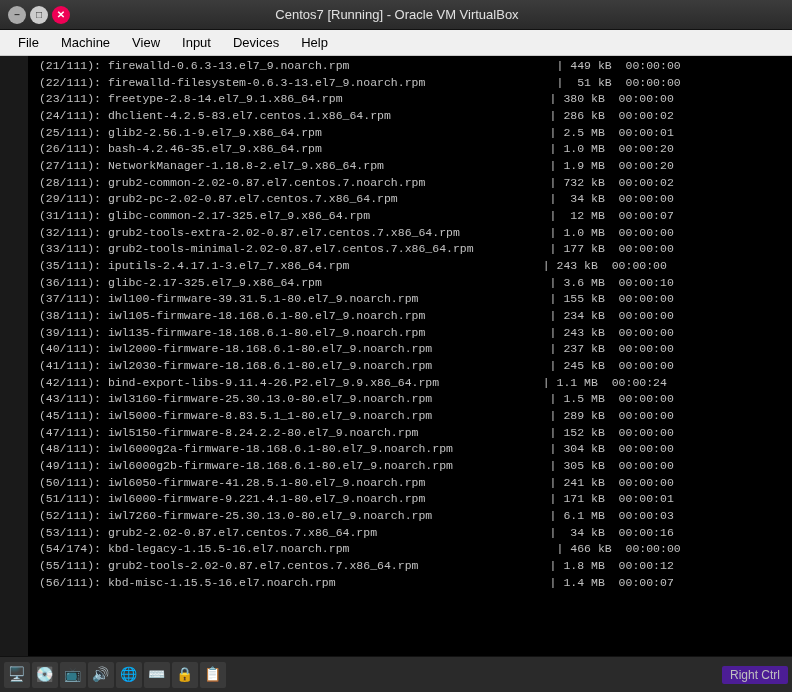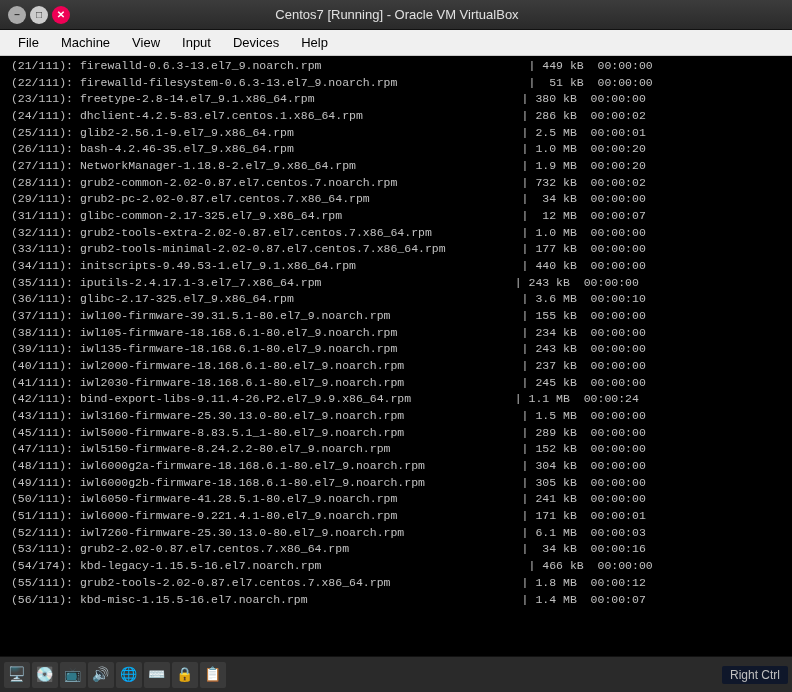--- a/index.html
+++ b/index.html
@@ -73,20 +73,21 @@
     
     #terminal {
       flex: 1;
       background: #000;
       color: #bbb;
       font-family: 'Courier New', Courier, monospace;
       font-size: 11.5px;
       padding: 2px 4px;
       overflow: hidden;
       line-height: 1.45;
+      margin-left: 28px;
     }
     .term-line {
       white-space: pre;
       color: #c0c0c0;
     }
 
     
     #status-bar {
       background: #2a2a2a;
       height: 36px;
@@ -105,21 +106,21 @@
       align-items: center;
       justify-content: center;
       font-size: 14px;
       cursor: pointer;
     }
     .status-right {
       margin-left: auto;
       color: #c0c0c0;
       font-family: Arial, sans-serif;
       font-size: 12px;
-      background: #0f172a;
+      background: #4c1d95;
       padding: 2px 8px;
       border-radius: 2px;
     }
   </style>
 </head>
 <body>
 
 <div id="title-bar">
   <div class="win-btn-group">
     <button class="win-btn win-btn-min">–</button>
@@ -145,21 +146,20 @@
     <div class="term-line"> (23/111): freetype-2.8-14.el7_9.1.x86_64.rpm                              | 380 kB  00:00:00</div>
     <div class="term-line"> (24/111): dhclient-4.2.5-83.el7.centos.1.x86_64.rpm                       | 286 kB  00:00:02</div>
     <div class="term-line"> (25/111): glib2-2.56.1-9.el7_9.x86_64.rpm                                 | 2.5 MB  00:00:01</div>
     <div class="term-line"> (26/111): bash-4.2.46-35.el7_9.x86_64.rpm                                 | 1.0 MB  00:00:20</div>
     <div class="term-line"> (27/111): NetworkManager-1.18.8-2.el7_9.x86_64.rpm                        | 1.9 MB  00:00:20</div>
     <div class="term-line"> (28/111): grub2-common-2.02-0.87.el7.centos.7.noarch.rpm                  | 732 kB  00:00:02</div>
     <div class="term-line"> (29/111): grub2-pc-2.02-0.87.el7.centos.7.x86_64.rpm                      |  34 kB  00:00:00</div>
     <div class="term-line"> (31/111): glibc-common-2.17-325.el7_9.x86_64.rpm                          |  12 MB  00:00:07</div>
     <div class="term-line"> (32/111): grub2-tools-extra-2.02-0.87.el7.centos.7.x86_64.rpm             | 1.0 MB  00:00:00</div>
     <div class="term-line"> (33/111): grub2-tools-minimal-2.02-0.87.el7.centos.7.x86_64.rpm           | 177 kB  00:00:00</div>
-    <div class="term-line"> (34/111): initscripts-9.49.53-1.el7_9.1.x86_64.rpm                        | 440 kB  00:00:00</div>
     <div class="term-line"> (35/111): iputils-2.4.17.1-3.el7_7.x86_64.rpm                            | 243 kB  00:00:00</div>
     <div class="term-line"> (36/111): glibc-2.17-325.el7_9.x86_64.rpm                                 | 3.6 MB  00:00:10</div>
     <div class="term-line"> (37/111): iwl100-firmware-39.31.5.1-80.el7_9.noarch.rpm                   | 155 kB  00:00:00</div>
     <div class="term-line"> (38/111): iwl105-firmware-18.168.6.1-80.el7_9.noarch.rpm                  | 234 kB  00:00:00</div>
     <div class="term-line"> (39/111): iwl135-firmware-18.168.6.1-80.el7_9.noarch.rpm                  | 243 kB  00:00:00</div>
     <div class="term-line"> (40/111): iwl2000-firmware-18.168.6.1-80.el7_9.noarch.rpm                 | 237 kB  00:00:00</div>
     <div class="term-line"> (41/111): iwl2030-firmware-18.168.6.1-80.el7_9.noarch.rpm                 | 245 kB  00:00:00</div>
     <div class="term-line"> (42/111): bind-export-libs-9.11.4-26.P2.el7_9.9.x86_64.rpm               | 1.1 MB  00:00:24</div>
     <div class="term-line"> (43/111): iwl3160-firmware-25.30.13.0-80.el7_9.noarch.rpm                 | 1.5 MB  00:00:00</div>
     <div class="term-line"> (45/111): iwl5000-firmware-8.83.5.1_1-80.el7_9.noarch.rpm                 | 289 kB  00:00:00</div>

